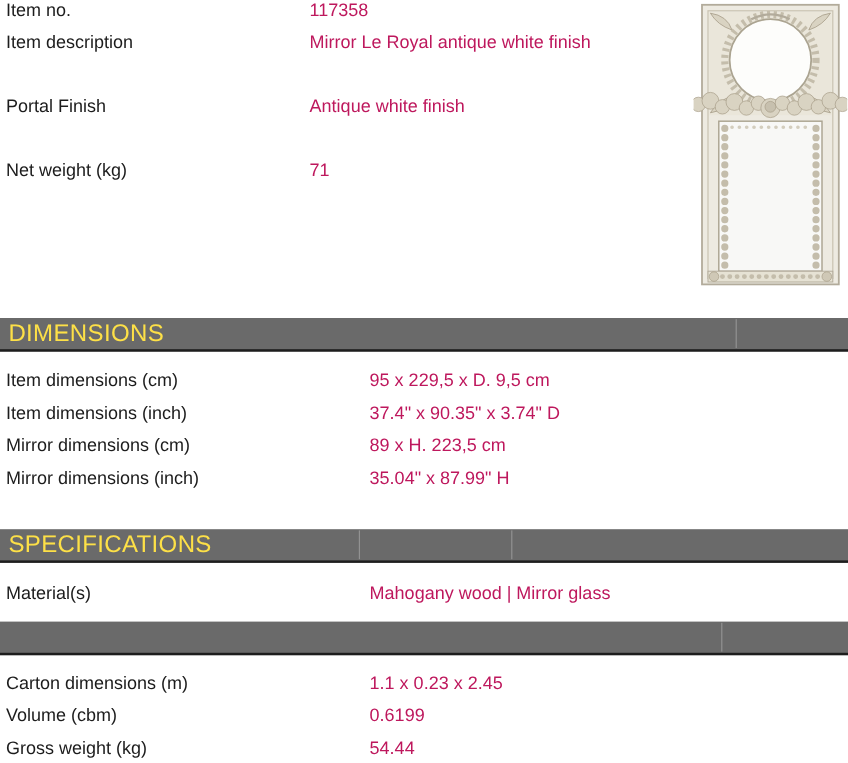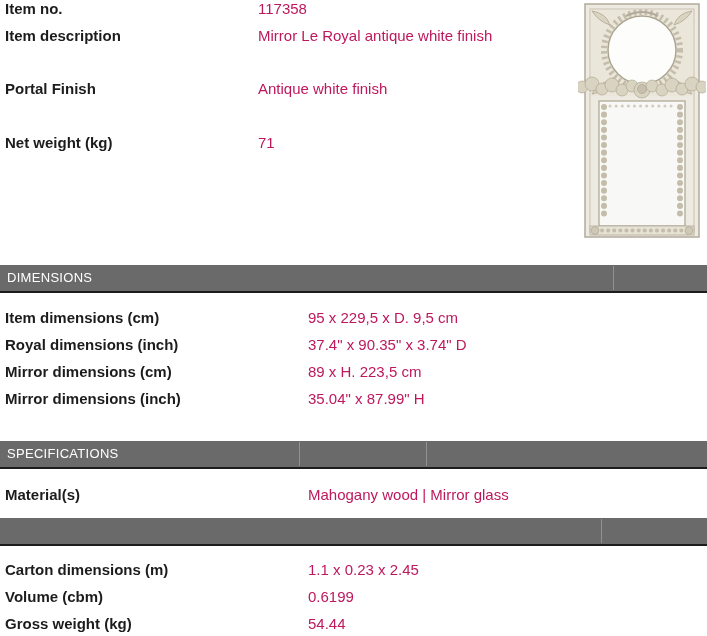--- a/index.html
+++ b/index.html
@@ -9,21 +9,21 @@
     height: 636px;
     background: #ffffff;
     font-family: "Liberation Sans", sans-serif;
     color: #1f1f1f;
     overflow: hidden;
   }
   .lbl {
     position: absolute;
     left: 5px;
     font-size: 15px;
-    font-weight: 700;
+    font-weight: 400;
     line-height: 18px;
     white-space: nowrap;
     color: #1c1c1c;
   }
   .val {
     position: absolute;
     font-size: 15px;
     font-weight: 400;
     line-height: 18px;
     white-space: nowrap;
@@ -38,23 +38,23 @@
     height: 26px;
     background: #6a6a6a;
     border-bottom: 2px solid #1d1d1d;
     box-sizing: content-box;
   }
   .bar-title {
     position: absolute;
     left: 7px;
     top: 0;
     line-height: 26px;
-    font-size: 13px;
+    font-size: 20px;
     letter-spacing: 0.3px;
-    color: #ffffff;
+    color: #fde047;
     white-space: nowrap;
   }
   .bar-divider {
     position: absolute;
     top: 1px;
     bottom: 1px;
     width: 1px;
     background: #929292;
   }
   .photo {
@@ -130,21 +130,21 @@
   </svg>
 
   <div class="bar" style="top:265px">
     <span class="bar-title">DIMENSIONS</span>
     <span class="bar-divider" style="left:613px"></span>
   </div>
   <div>
     <span class="lbl" style="top:309px">Item dimensions (cm)</span>
     <span class="val val-main" style="top:309px">95 x 229,5 x D. 9,5 cm</span>
 
-    <span class="lbl" style="top:336px">Royal dimensions (inch)</span>
+    <span class="lbl" style="top:336px">Item dimensions (inch)</span>
     <span class="val val-main" style="top:336px">37.4" x 90.35" x 3.74" D</span>
 
     <span class="lbl" style="top:363px">Mirror dimensions (cm)</span>
     <span class="val val-main" style="top:363px">89 x H. 223,5 cm</span>
 
     <span class="lbl" style="top:390px">Mirror dimensions (inch)</span>
     <span class="val val-main" style="top:390px">35.04" x 87.99" H</span>
   </div>
 
   <div class="bar" style="top:441px">

